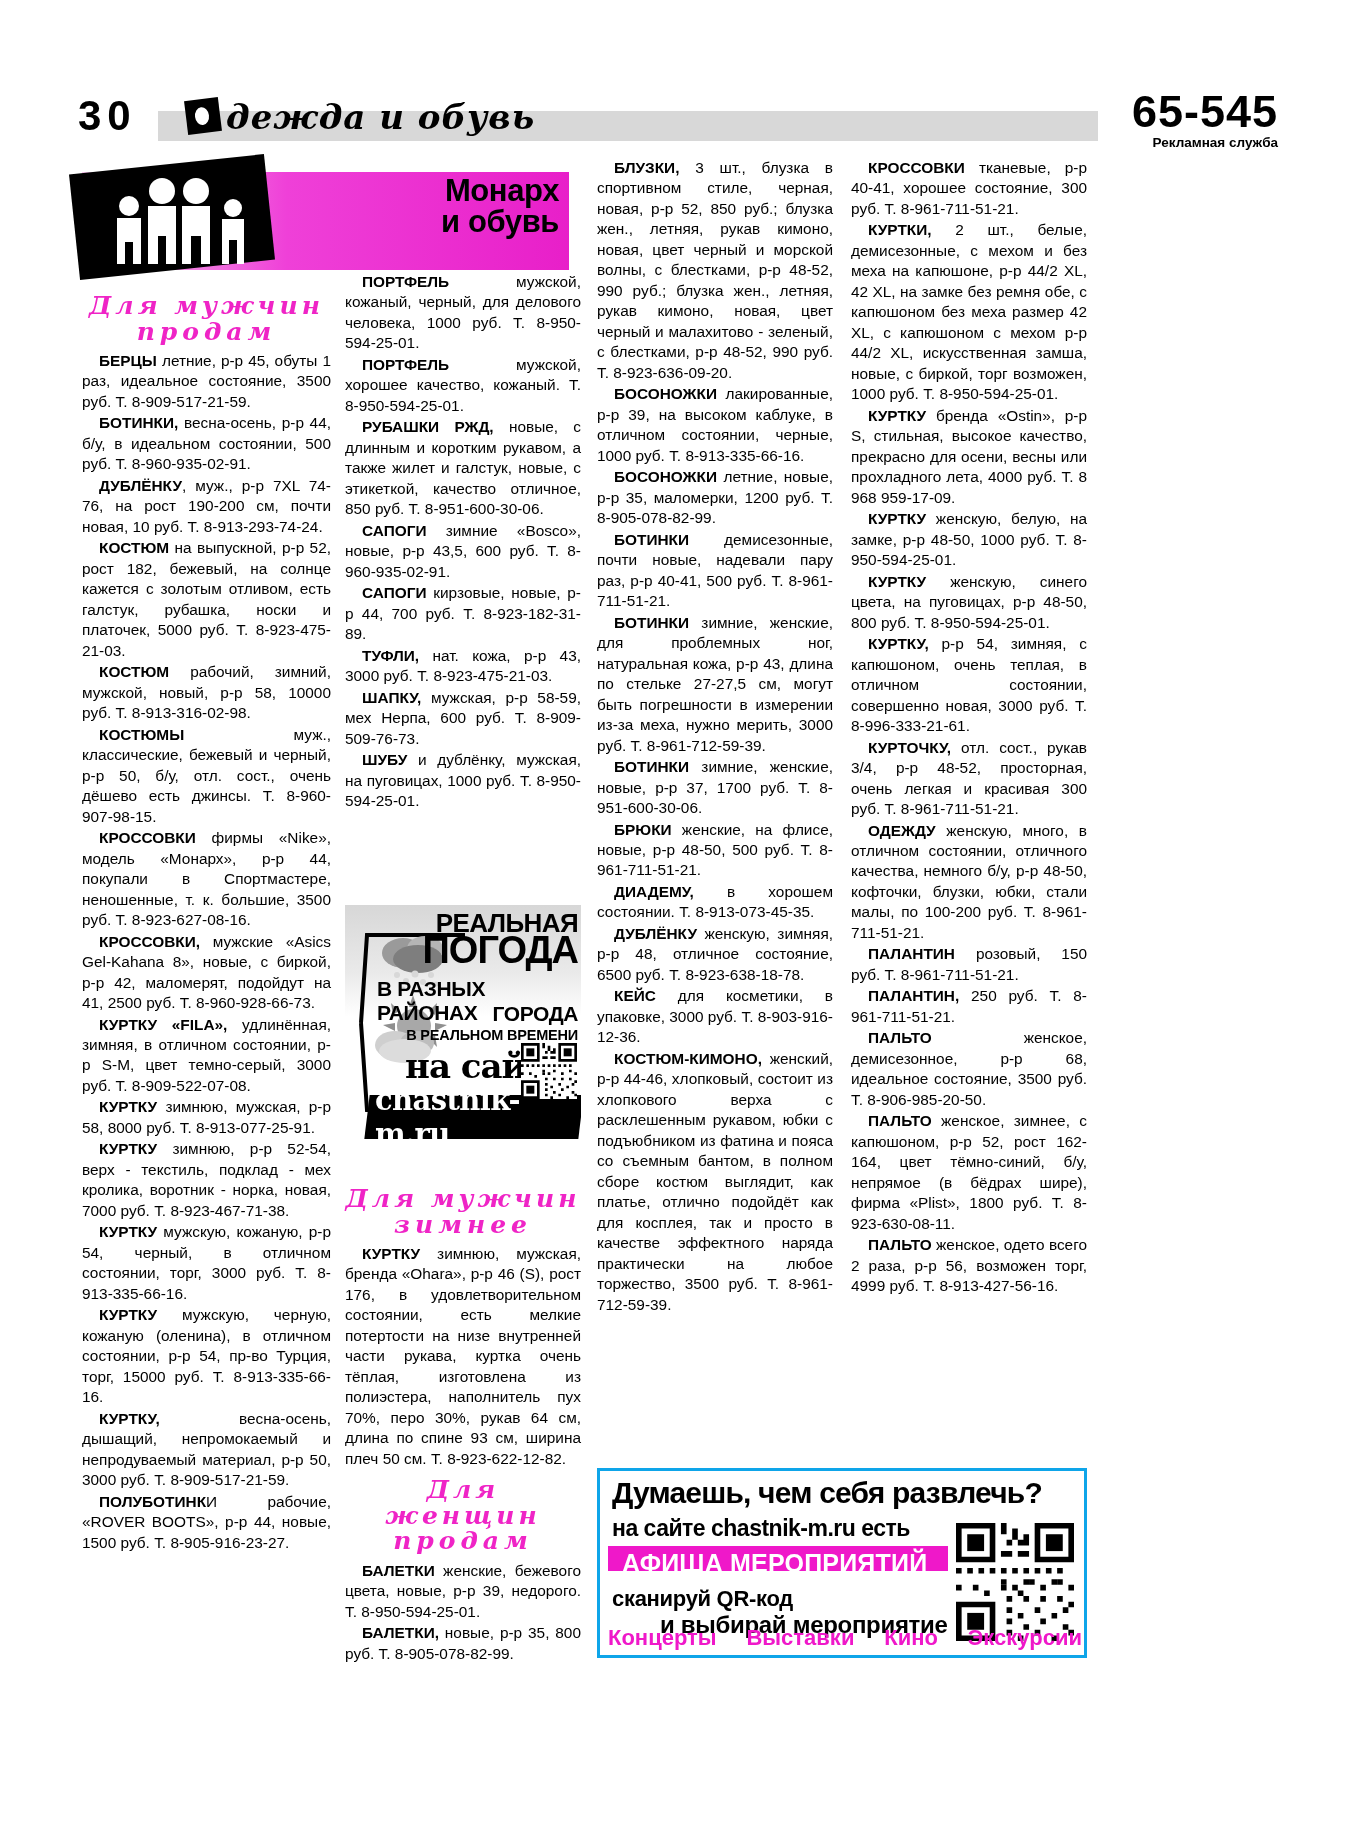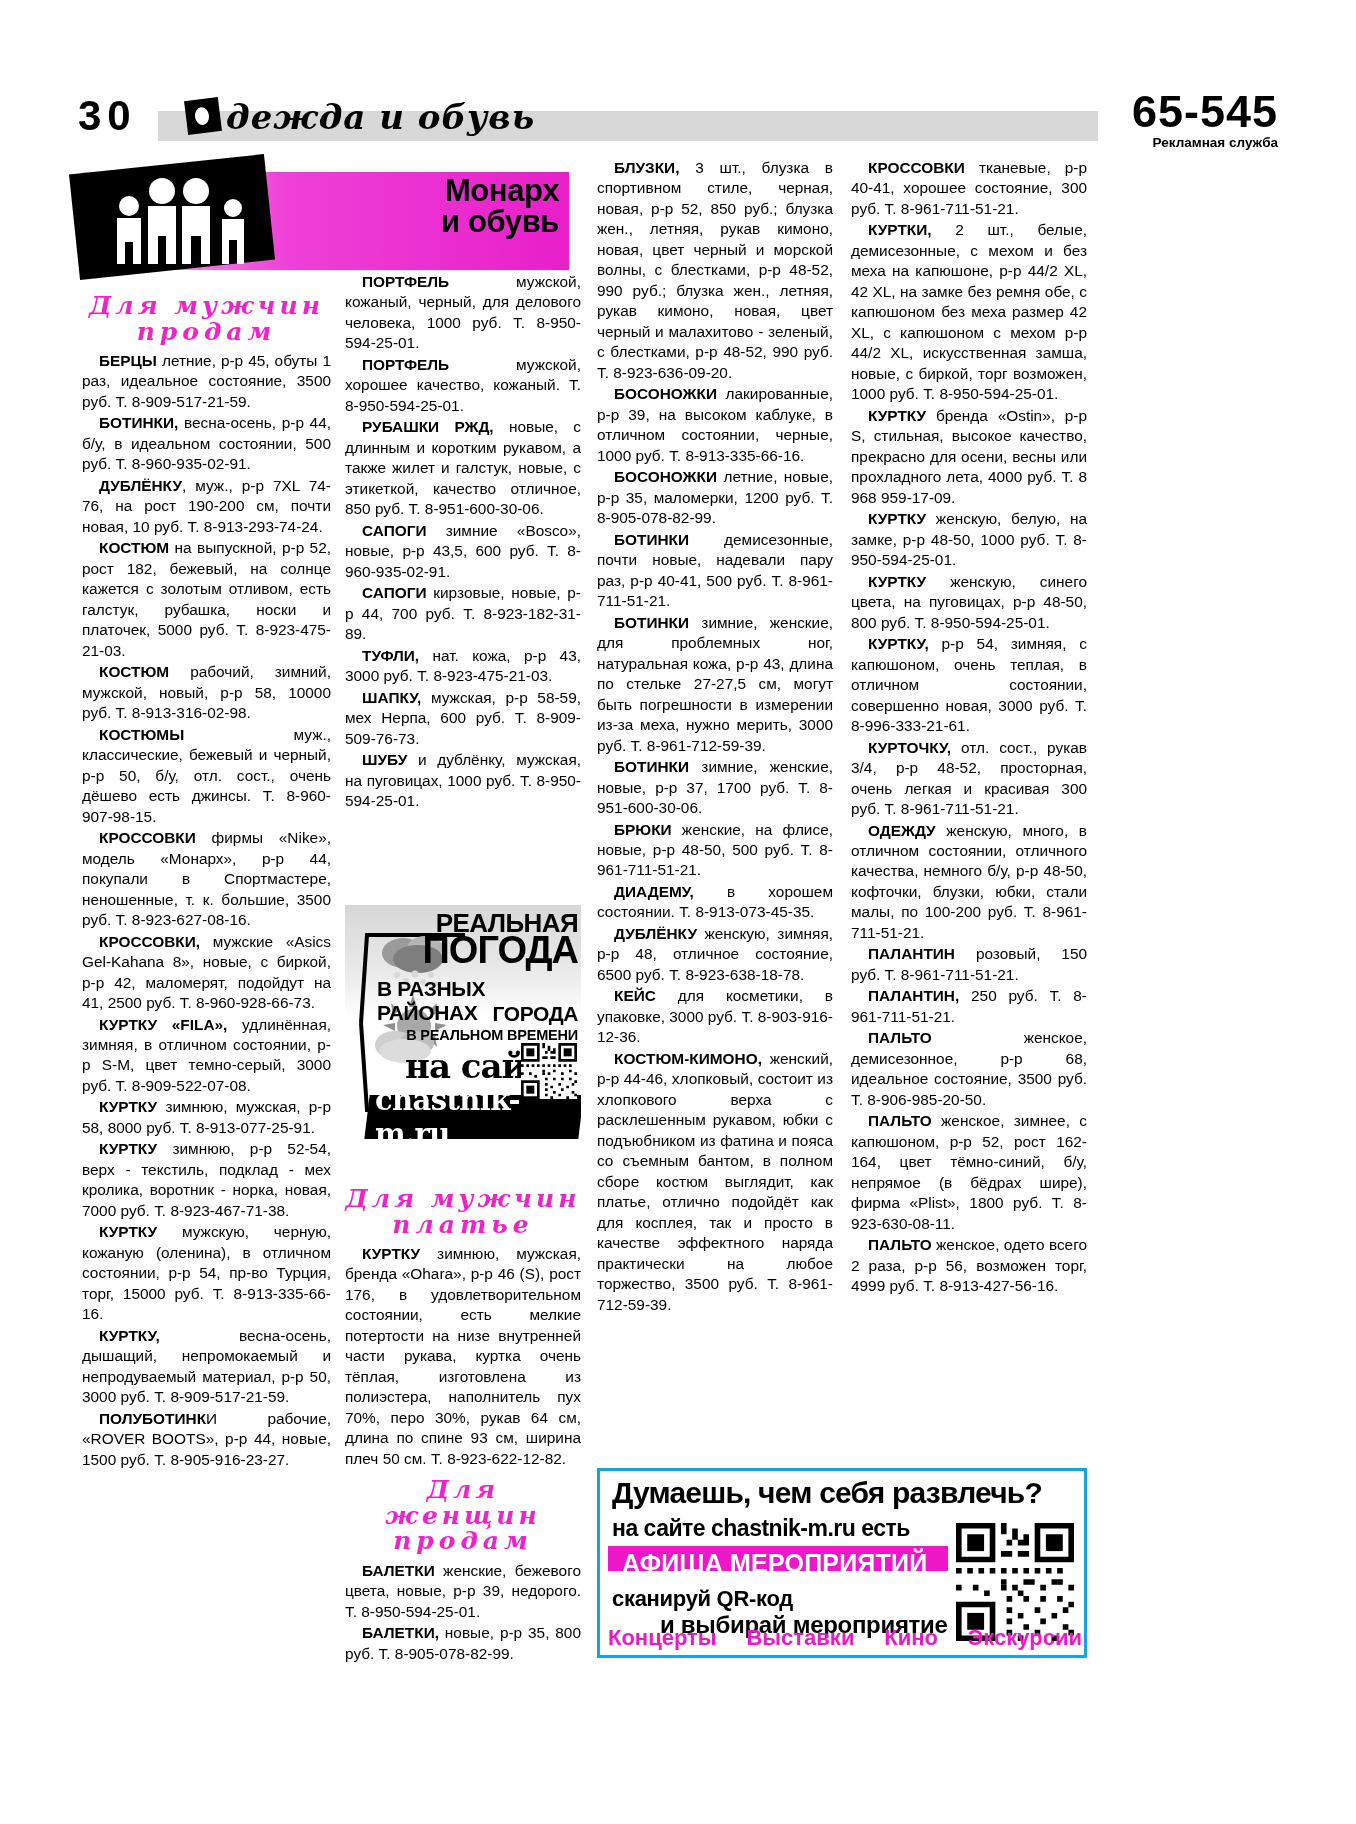--- a/index.html
+++ b/index.html
@@ -137,20 +137,21 @@
         <p class="ad"><b>БОТИНКИ,</b><span> весна-осень, р-р 44, б/у, в идеальном состоянии, 500 руб. Т. 8-960-935-02-91.</span></p>
         <p class="ad"><b>ДУБЛЁНКУ</b><span>, муж., р-р 7XL 74-76, на рост 190-200 см, почти новая, 10 руб. Т. 8-913-293-74-24.</span></p>
         <p class="ad"><b>КОСТЮМ</b><span> на выпускной, р-р 52, рост 182, бежевый, на солнце кажется с золотым отливом, есть галстук, рубашка, носки и платочек, 5000 руб. Т. 8-923-475-21-03.</span></p>
         <p class="ad"><b>КОСТЮМ</b><span> рабочий, зимний, мужской, новый, р-р 58, 10000 руб. Т. 8-913-316-02-98.</span></p>
         <p class="ad"><b>КОСТЮМЫ</b><span> муж., классические, бежевый и черный, р-р 50, б/у, отл. сост., очень дёшево есть джинсы. Т. 8-960-907-98-15.</span></p>
         <p class="ad"><b>КРОССОВКИ</b><span> фирмы «Nike», модель «Монарх», р-р 44, покупали в Спортмастере, неношенные, т. к. большие, 3500 руб. Т. 8-923-627-08-16.</span></p>
         <p class="ad"><b>КРОССОВКИ,</b><span> мужские «Asics Gel-Kahana 8», новые, с биркой, р-р 42, маломерят, подойдут на 41, 2500 руб. Т. 8-960-928-66-73.</span></p>
         <p class="ad"><b>КУРТКУ «FILA»,</b><span> удлинённая, зимняя, в отличном состоянии, р-р S-M, цвет темно-серый, 3000 руб. Т. 8-909-522-07-08.</span></p>
         <p class="ad"><b>КУРТКУ</b><span> зимнюю, мужская, р-р 58, 8000 руб. Т. 8-913-077-25-91.</span></p>
         <p class="ad"><b>КУРТКУ</b><span> зимнюю, р-р 52-54, верх - текстиль, подклад - мех кролика, воротник - норка, новая, 7000 руб. Т. 8-923-467-71-38.</span></p>
+        <p class="ad"><b>КУРТКУ</b><span> мужскую, кожаную, р-р 54, черный, в отличном состоянии, торг, 3000 руб. Т. 8-913-335-66-16.</span></p>
         <p class="ad"><b>КУРТКУ</b><span> мужскую, черную, кожаную (оленина), в отличном состоянии, р-р 54, пр-во Турция, торг, 15000 руб. Т. 8-913-335-66-16.</span></p>
         <p class="ad"><b>КУРТКУ,</b><span> весна-осень, дышащий, непромокаемый и непродуваемый материал, р-р 50, 3000 руб. Т. 8-909-517-21-59.</span></p>
         <p class="ad"><b>ПОЛУБОТИНК</b><span>И рабочие, «ROVER BOOTS», р-р 44, новые, 1500 руб. Т. 8-905-916-23-27.</span></p>
       </div>
   </div>
 
   <div class="col col2" style="top:272px;">
     <div class="colbody" id="c2a">
         <p class="ad"><b>ПОРТФЕЛЬ</b><span> мужской, кожаный, черный, для делового человека, 1000 руб. Т. 8-950-594-25-01.</span></p>
         <p class="ad"><b>ПОРТФЕЛЬ</b><span> мужской, хорошее качество, кожаный. Т. 8-950-594-25-01.</span></p>
@@ -228,21 +229,21 @@
         <path d="M9 15h1v1H9zm2 1h1v1h-1zm3-1h1v1h-1zm3 1h1v1h-1zm2-1h1v1h-1z"></path>
         <path d="M9 17h1v1H9zm3 1h1v1h-1zm3-1h1v1h-1zm4 1h1v1h-1z"></path>
         <path d="M9 19h1v1H9zm2 1h1v1h-1zm3-1h1v1h-1zm3 1h1v1h-1zm3-1h1v1h-1z"></path>
       </g>
     </svg>
   </div>
 
   <div class="col col2" style="top:1178px;">
     <div class="phead">
       <span class="l1">Для мужчин</span>
-      <span class="l2">платье</span>
+      <span class="l2">зимнее</span>
     </div>
     <div class="colbody" id="c2b">
         <p class="ad"><b>КУРТКУ</b><span> зимнюю, мужская, бренда «Ohara», р-р 46 (S), рост 176, в удовлетворительном состоянии, есть мелкие потертости на низе внутренней части рукава, куртка очень тёплая, изготовлена из полиэстера, наполнитель пух 70%, перо 30%, рукав 64 см, длина по спине 93 см, ширина плеч 50 см. Т. 8-923-622-12-82.</span></p>
       </div>
     <div class="phead">
       <span class="l1">Для женщин</span>
       <span class="l2">продам</span>
     </div>
     <div class="colbody" id="c2c">
         <p class="ad"><b>БАЛЕТКИ</b><span> женские, бежевого цвета, новые, р-р 39, недорого. Т. 8-950-594-25-01.</span></p>

